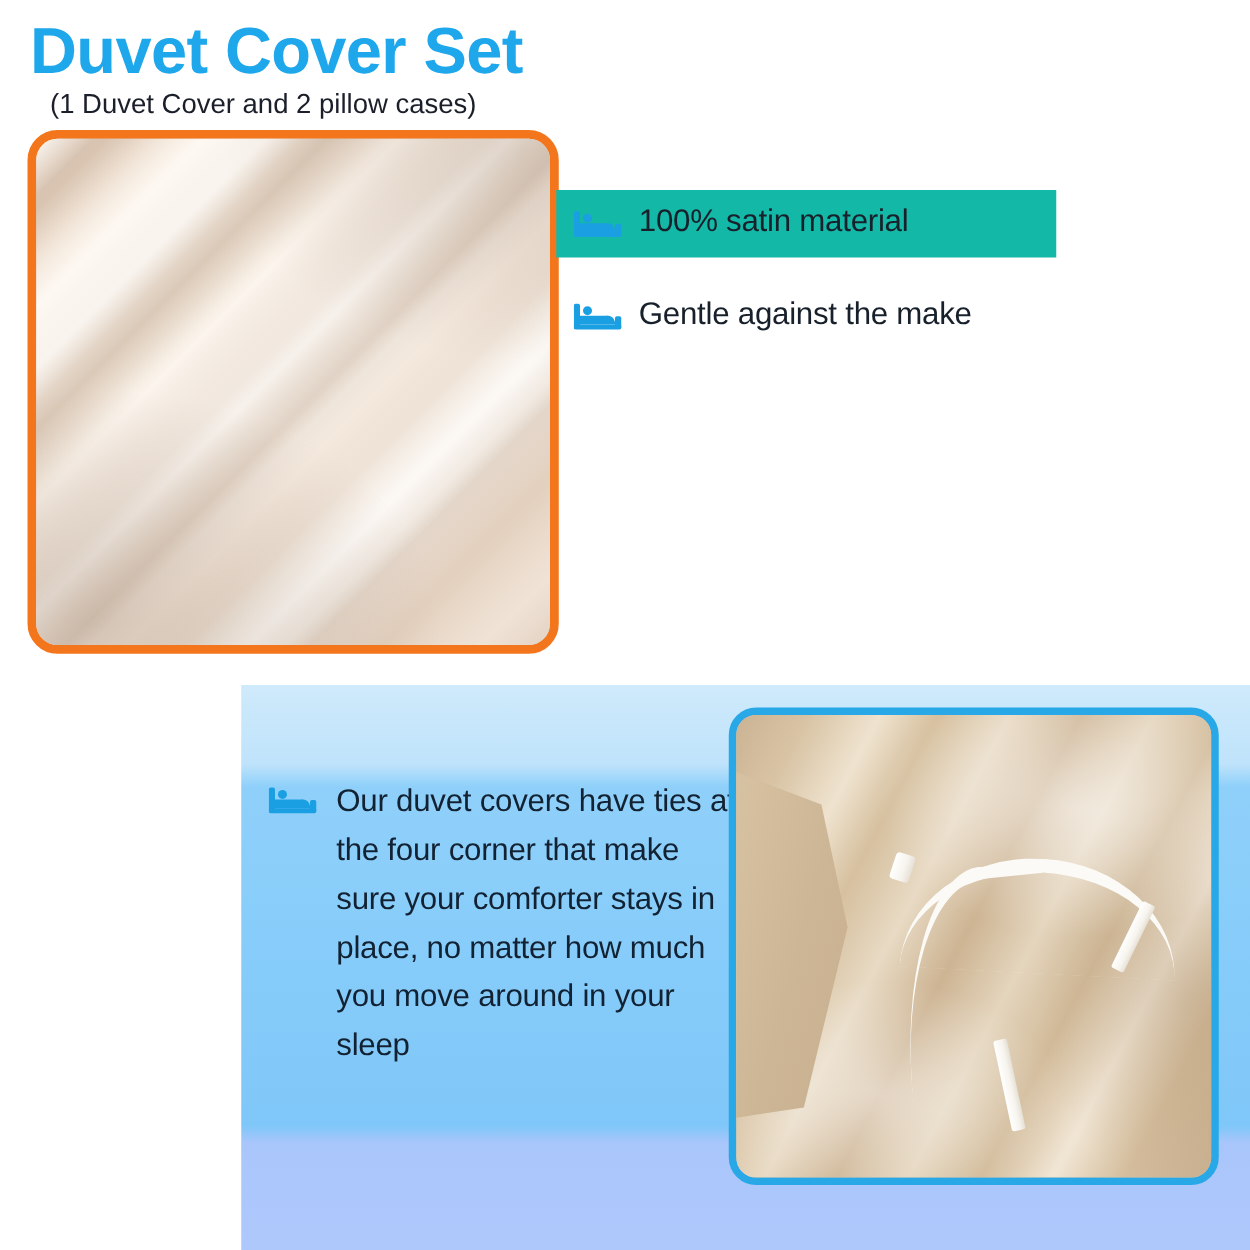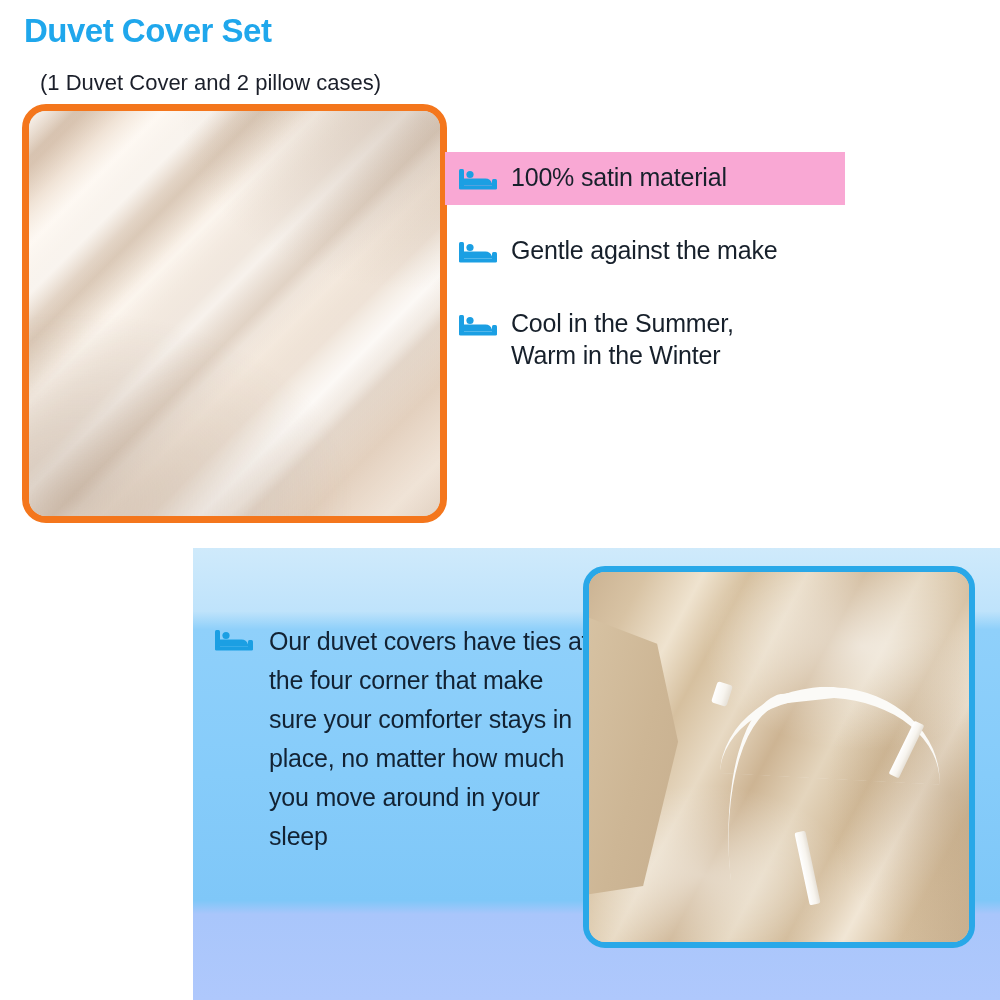--- a/index.html
+++ b/index.html
@@ -20,21 +20,21 @@
   #top-section {
     position: absolute;
     left: 0; top: 0;
     width: 1000px; height: 548px;
     background: #ffffff;
   }
 
   #page-title {
     position: absolute;
     left: 24px; top: 14px;
-    font-size: 33px;
+    font-size: 52px;
     font-weight: bold;
     letter-spacing: -0.5px;
     color: #1FA7EC;
     line-height: 1.05;
     white-space: nowrap;
   }
   #page-subtitle {
     position: absolute;
     left: 40px; top: 71px;
     font-size: 22px;
@@ -114,21 +114,21 @@
   }
   .feature-row {
     position: relative;
     display: flex;
     align-items: flex-start;
     min-height: 50px;
     padding: 10px 0 10px 14px;
     box-sizing: border-box;
     margin-bottom: 20px;
   }
-  .feature-row.banded { background: #f9a8d4; }
+  .feature-row.banded { background: #14b8a6; }
   .feature-row .bed-icon {
     flex: 0 0 auto;
     margin-top: 5px;
     margin-right: 12px;
   }
   .feature-text {
     font-size: 25px;
     color: #17202b;
     line-height: 1.26;
     letter-spacing: -0.2px;
@@ -289,33 +289,20 @@
           <circle cx="11" cy="7.5" r="3.6" fill="#1B9FE3"></circle>
           <path d="M5 11.5 h21 a7 7 0 0 1 7 5 v2 h-28 z" fill="#1B9FE3"></path>
           <rect x="33" y="12" width="5" height="10" rx="1.5" fill="#1B9FE3"></rect>
           <rect x="0" y="18.5" width="38" height="4" rx="1.5" fill="#1B9FE3"></rect>
         </svg>
       </span>
       <span class="feature-text">Gentle against the make</span>
     </div>
 
 
-    <div class="feature-row">
-      <span class="bed-icon">
-        <svg width="40" height="24" viewBox="0 0 40 24" aria-hidden="true">
-          <rect x="0" y="2" width="5" height="20" rx="1.5" fill="#1B9FE3"></rect>
-          <circle cx="11" cy="7.5" r="3.6" fill="#1B9FE3"></circle>
-          <path d="M5 11.5 h21 a7 7 0 0 1 7 5 v2 h-28 z" fill="#1B9FE3"></path>
-          <rect x="33" y="12" width="5" height="10" rx="1.5" fill="#1B9FE3"></rect>
-          <rect x="0" y="18.5" width="38" height="4" rx="1.5" fill="#1B9FE3"></rect>
-        </svg>
-      </span>
-      <span class="feature-text">Cool in the Summer,
-Warm in the Winter</span>
-    </div>
 
   </div>
 </div>
 
 <div id="bottom-section">
 
   <div id="tie-text-block">
     <div class="tie-row">
       <span class="bed-icon">
         <svg width="40" height="24" viewBox="0 0 40 24" aria-hidden="true">

